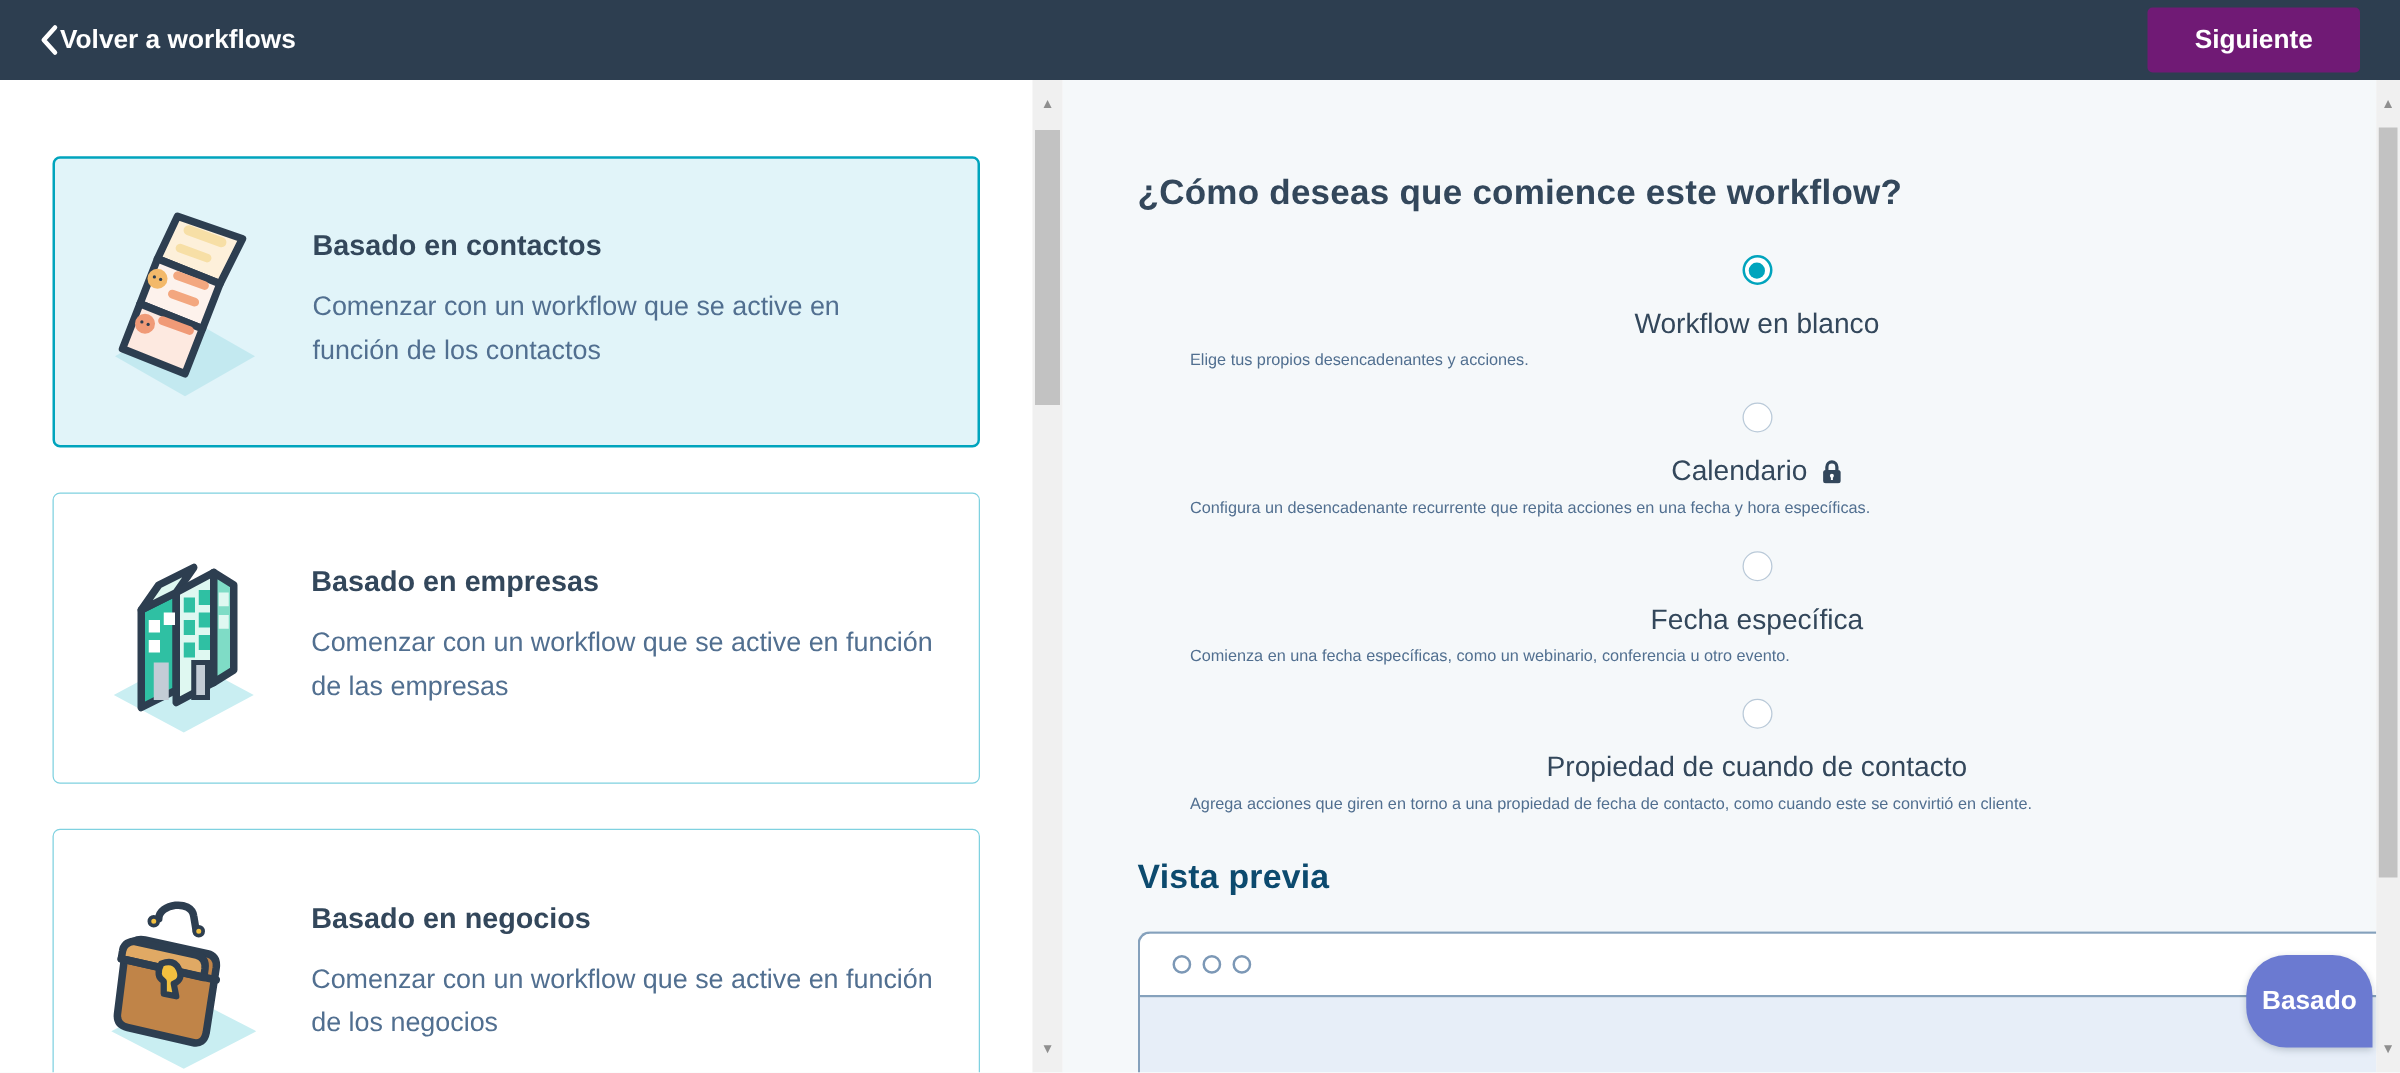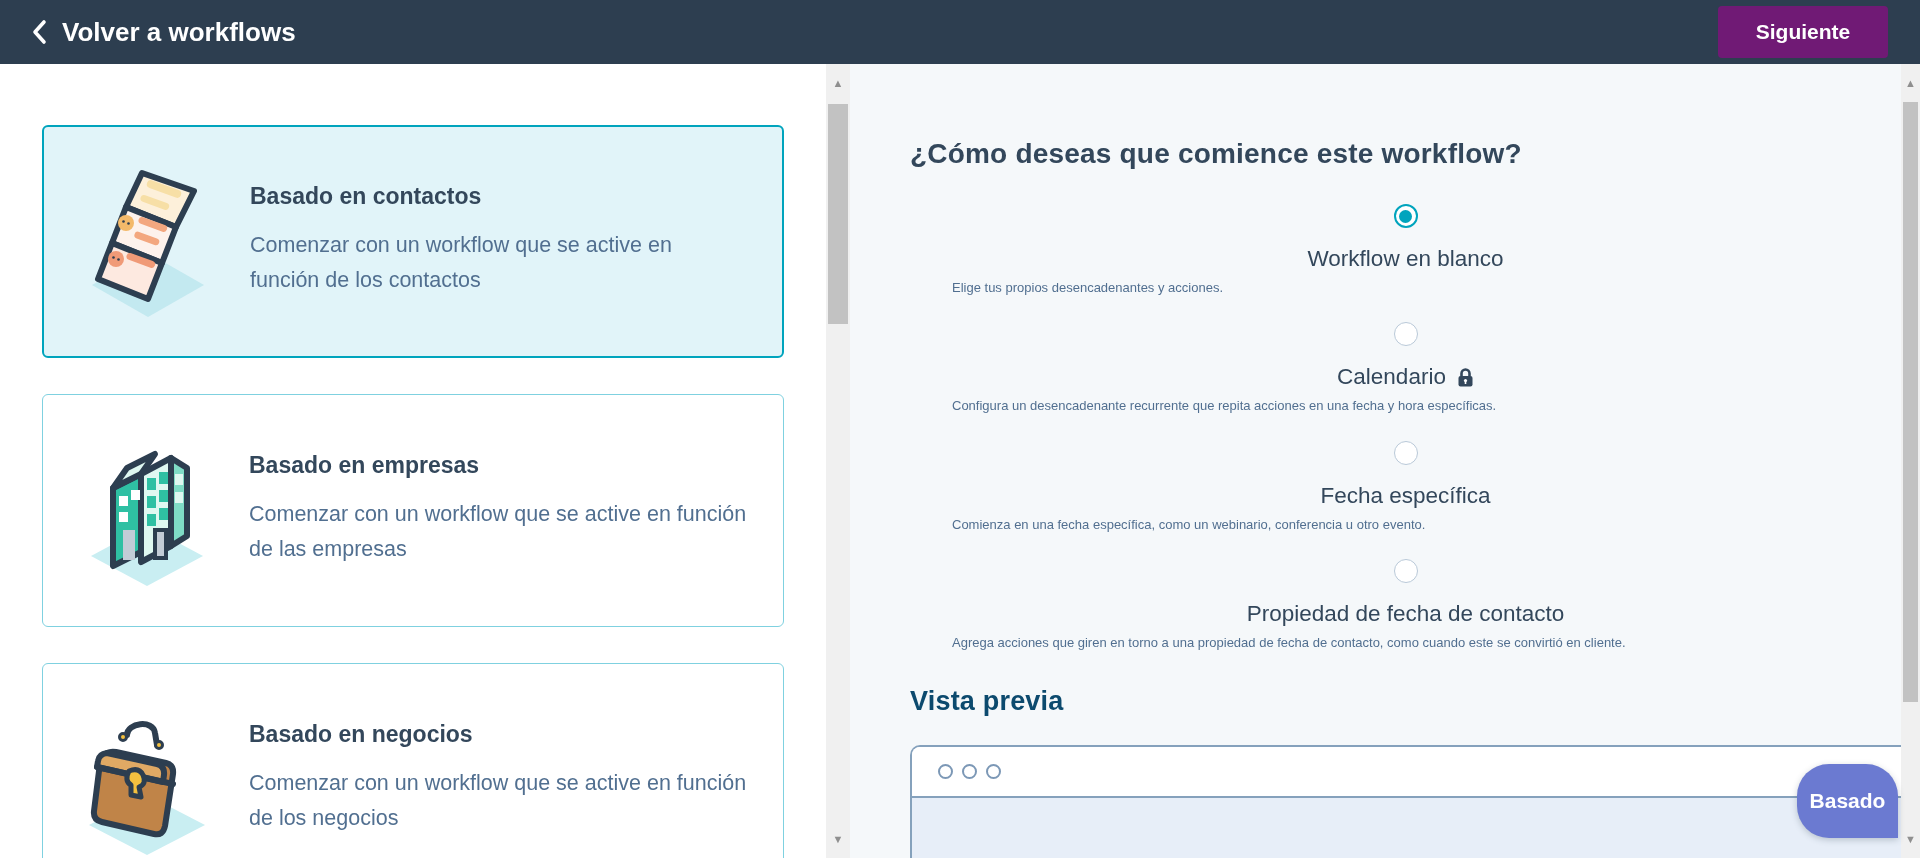--- a/index.html
+++ b/index.html
@@ -12,22 +12,22 @@
 
   
   .topbar {
     position: absolute; top: 0; left: 0; width: 1920px; height: 64px;
     background: #2d3e50;
     display: flex; align-items: center; justify-content: space-between;
     padding: 0 32px 0 30px;
     z-index: 30;
   }
   .back-link {
-    display: flex; align-items: center; gap: 14px;
-    color: #ffffff; font-size: 26px; font-weight: bold; cursor: pointer;
+    display: flex; align-items: center; gap: 0;
+    color: #ffffff; font-size: 21px; font-weight: bold; cursor: pointer;
   }
   .next-btn {
     background: #701a75; color: #ffffff;
     border: none; border-radius: 4px;
     width: 170px; height: 52px;
     font-family: "Liberation Sans", sans-serif;
     font-size: 21px; font-weight: bold; cursor: pointer;
   }
 
   
@@ -281,27 +281,27 @@
         </span>
       </div>
       <div class="option-desc">Configura un desencadenante recurrente que repita acciones en una fecha y hora específicas.</div>
     </div>
 
     <div class="option">
       <div class="option-row">
         <span class="radio"></span>
         <span class="option-label">Fecha específica</span>
       </div>
-      <div class="option-desc">Comienza en una fecha específica, como un webinario, conferencia u otro evento.</div>
+      <div class="option-desc">Comienza en una fecha específicas, como un webinario, conferencia u otro evento.</div>
     </div>
 
     <div class="option">
       <div class="option-row">
         <span class="radio"></span>
-        <span class="option-label">Propiedad de fecha de contacto</span>
+        <span class="option-label">Propiedad de cuando de contacto</span>
       </div>
       <div class="option-desc">Agrega acciones que giren en torno a una propiedad de fecha de contacto, como cuando este se convirtió en cliente.</div>
     </div>
   </div>
 
   <h2 class="preview-title">Vista previa</h2>
 
   <div class="preview-box">
     <div class="preview-chrome">
       <span class="chrome-dot"></span>

